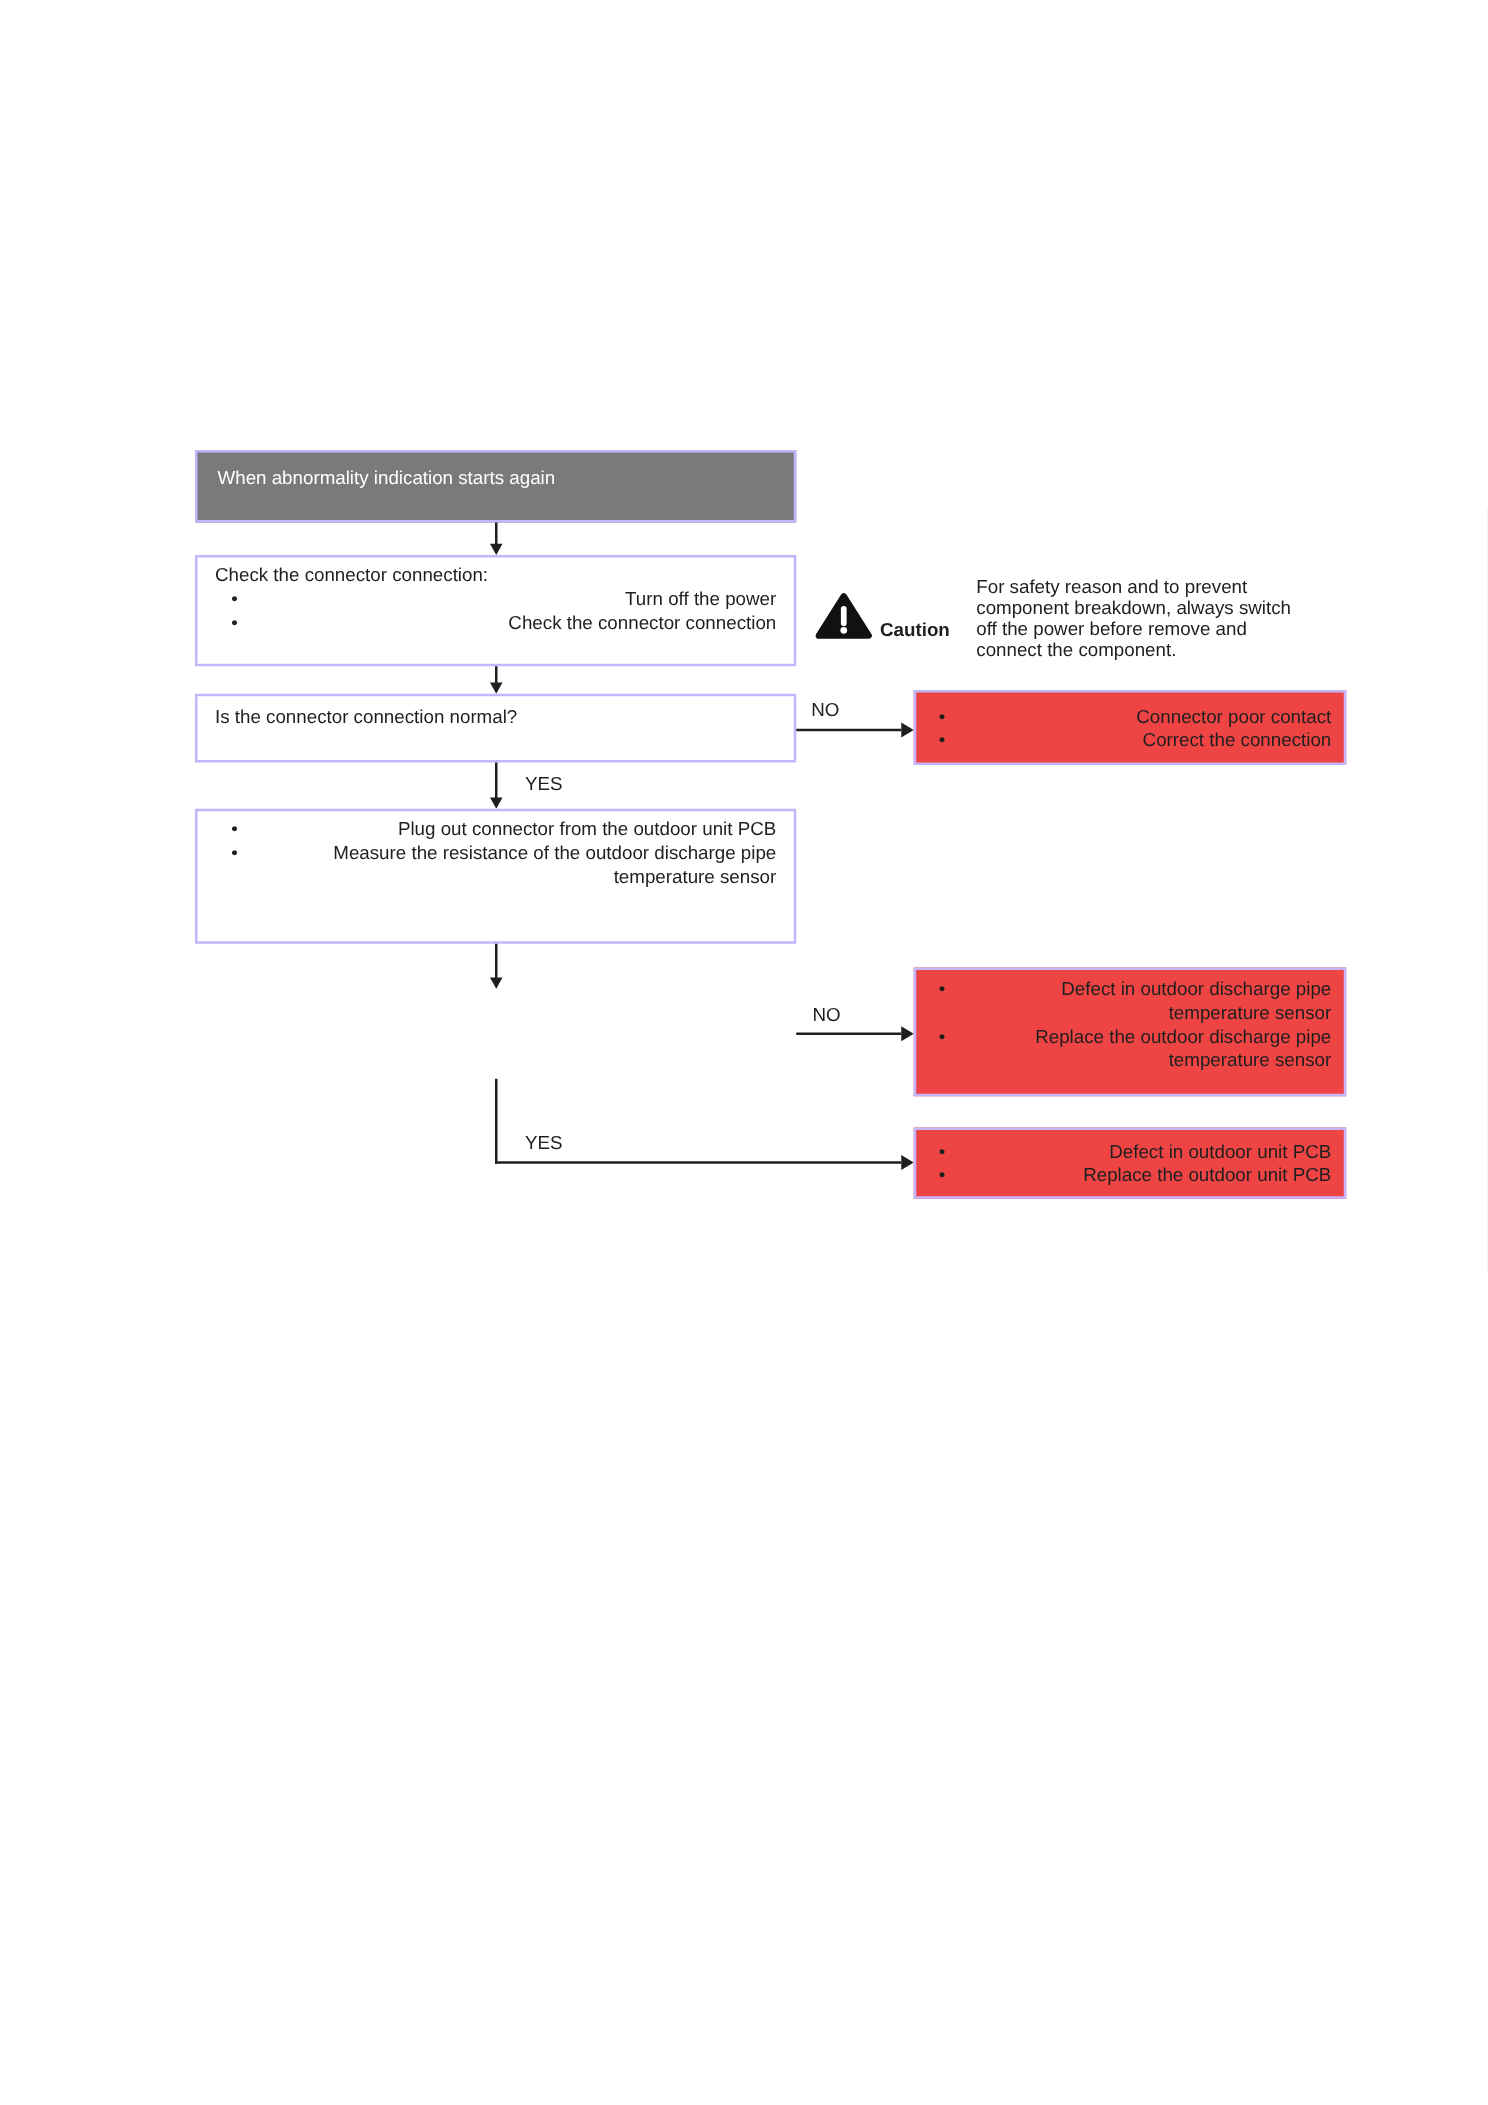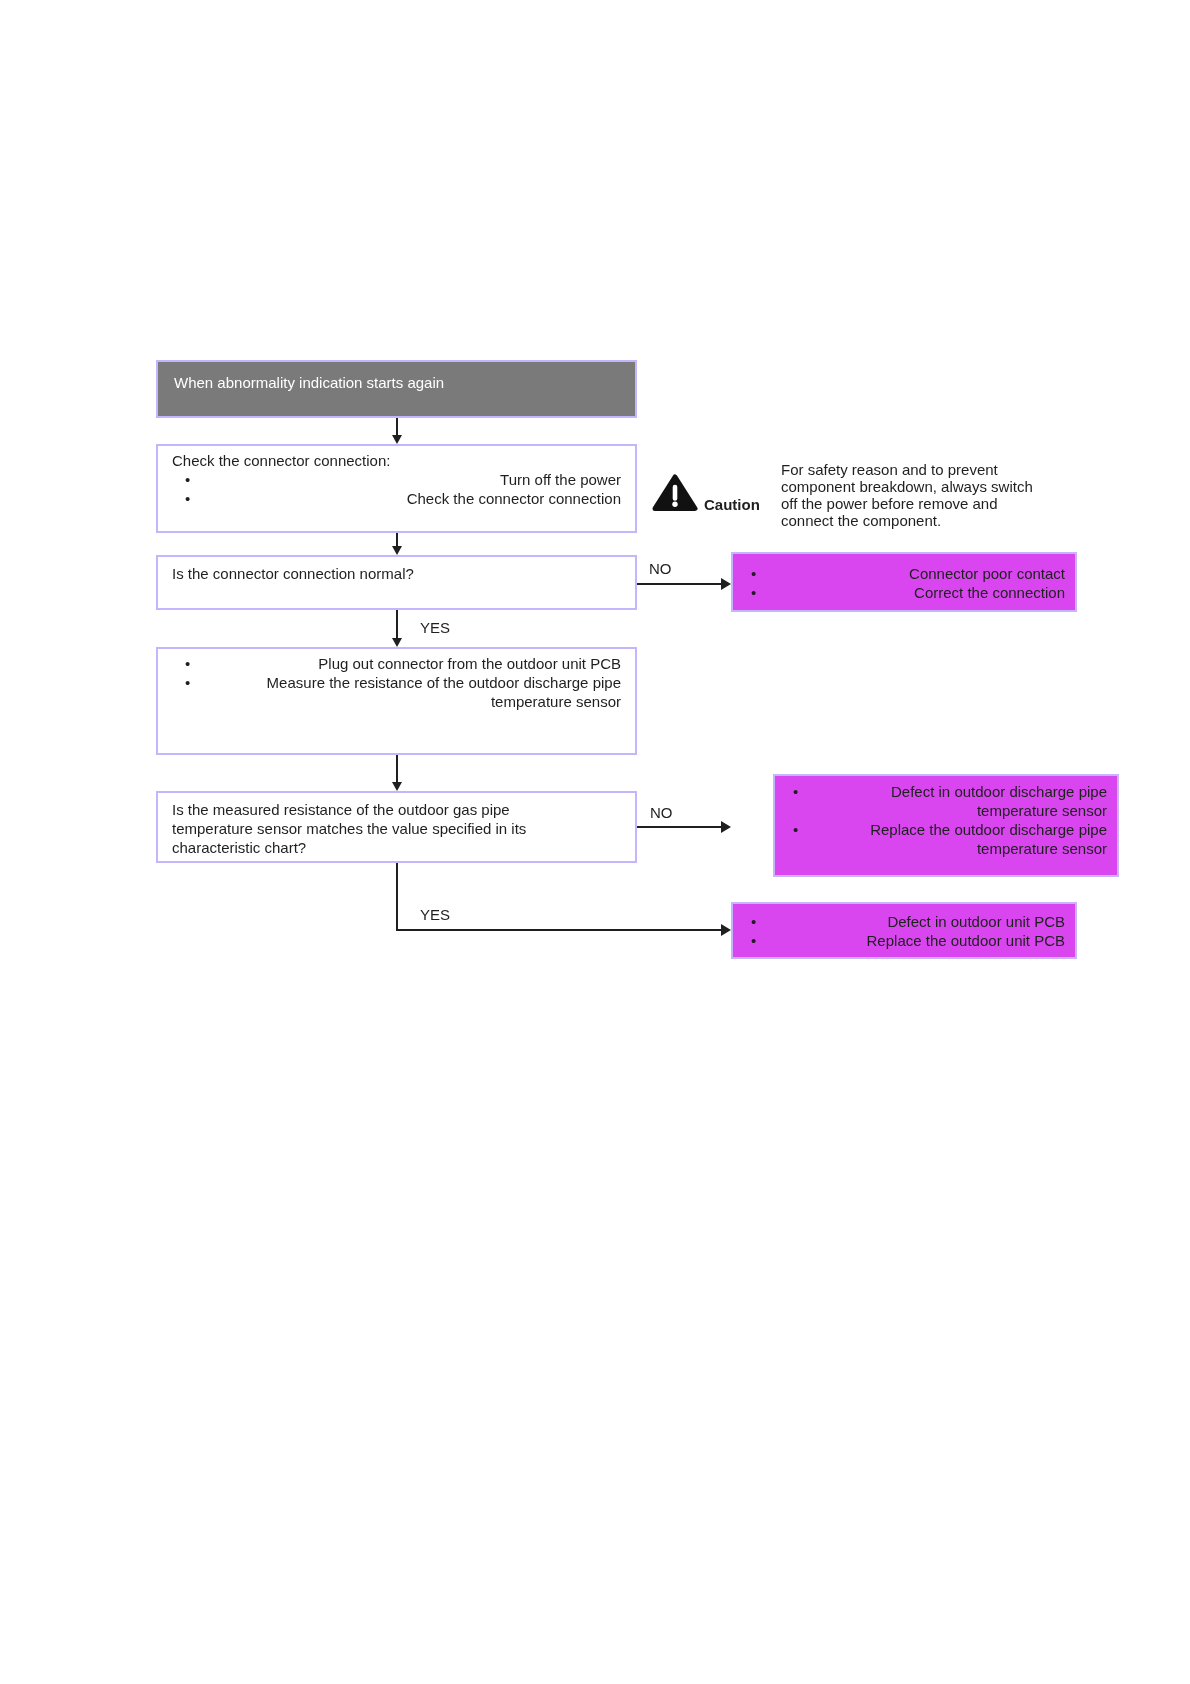--- a/index.html
+++ b/index.html
@@ -18,21 +18,21 @@
     background:#ffffff;
     font-size:15px;line-height:19px;
   }
   .node.start{
     background:#7a7a7a;color:#ffffff;
     display:flex;align-items:center;
     padding:0 16px 14px 16px;
   }
   .node.process{padding:5px 14px 0 14px;}
   .node.decision{padding:7px 14px 0 14px;}
-  .node.outcome{background:#d946ef;padding:10px 10px 0 18px;}
+  .node.outcome{background:#ef4444;padding:10px 10px 0 18px;}
   .node.outcome.tall{padding-top:6px;}
   
   .b-row{display:flex;align-items:flex-start;}
   .dot{flex:0 0 42px;padding-left:13px;}
   .node.outcome .dot{flex:0 0 36px;padding-left:0;}
   .dot::before{content:"\2022";}
   .b-text{flex:1 1 auto;text-align:right;}
   
   .line{background:#1f1f1f;}
   .head-down{
@@ -124,29 +124,26 @@
     </div>
     <div class="b-row">
       <span class="dot"></span>
       <span class="b-text">Measure the resistance of the outdoor discharge pipe temperature sensor</span>
     </div>
   </div>
 
   <div class="abs line" style="left:396px;top:755px;width:2px;height:28px;"></div>
   <div class="abs head-down" style="left:392px;top:782px;"></div>
 
-  <div class="abs node decision" style="left:156px;top:791px;width:481px;height:72px;">
-    <div style="width:400px;">Is the measured resistance of the outdoor gas pipe temperature sensor matches the value specified in its characteristic chart?</div>
-  </div>
 
   <div class="abs branch-label" style="left:650px;top:805px;">NO</div>
   <div class="abs line" style="left:637px;top:826px;width:84px;height:2px;"></div>
   <div class="abs head-right" style="left:721px;top:821px;"></div>
 
-  <div class="abs node outcome tall" style="left:731px;top:774px;width:346px;height:103px;margin-left:42px;">
+  <div class="abs node outcome tall" style="left:731px;top:774px;width:346px;height:103px;">
     <div class="b-row">
       <span class="dot"></span>
       <span class="b-text">Defect in outdoor discharge pipe temperature sensor</span>
     </div>
     <div class="b-row">
       <span class="dot"></span>
       <span class="b-text">Replace the outdoor discharge pipe temperature sensor</span>
     </div>
   </div>
 

